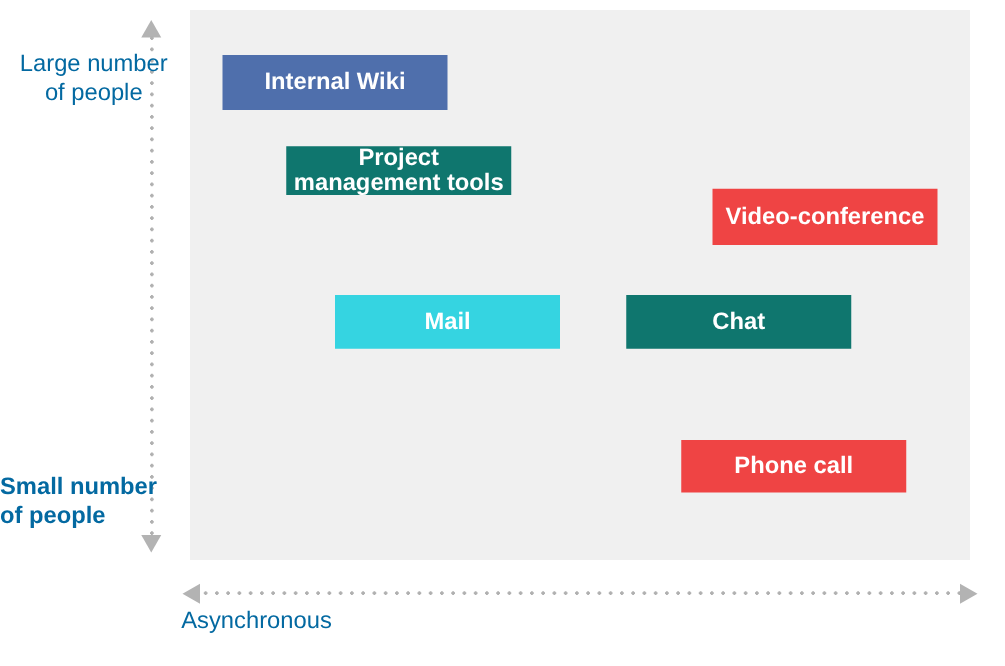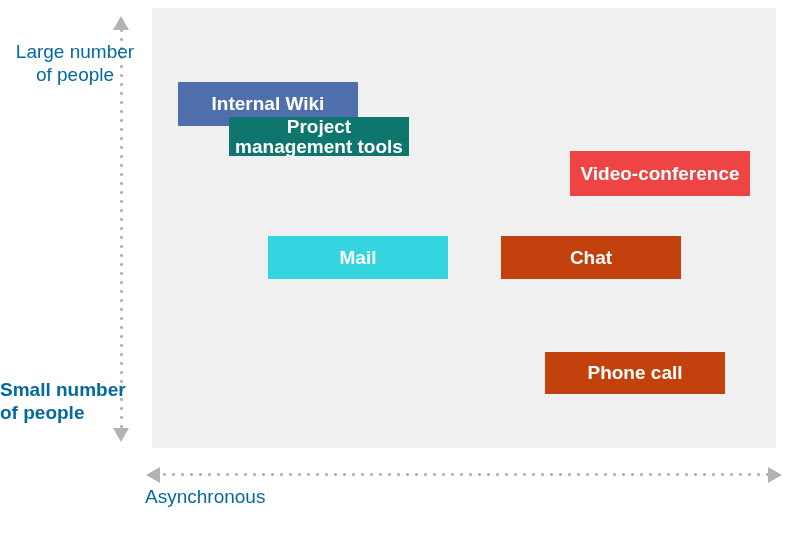--- a/index.html
+++ b/index.html
@@ -173,22 +173,22 @@
     <div id="x-arrow-right"></div>
   </div>
 
   <div class="axis-label" id="label-large">Large number
 of people</div>
   <div class="axis-label" id="label-small">Small number
 of people</div>
   <div class="axis-label" id="label-async">Asynchronous</div>
 
   <div id="boxes-layer">
-      <div class="node-box" style="left: 178px; top: 44px; width: 180px; height: 44px; background: rgb(79, 111, 172); margin-top: 38px;"><span>Internal Wiki</span></div>
+      <div class="node-box" style="left: 178px; top: 44px; width: 180px; height: 44px; background: rgb(79, 111, 172);"><span>Internal Wiki</span></div>
       <div class="node-box" style="left: 229px; top: 117px; width: 180px; height: 39px; background: #0f766e;"><span>Project
 management tools</span></div>
       <div class="node-box" style="left: 570px; top: 151px; width: 180px; height: 45px; background: #ef4444;"><span>Video-conference</span></div>
       <div class="node-box" style="left: 268px; top: 236px; width: 180px; height: 43px; background: rgb(53, 212, 225); justify-content: center;"><span>Mail</span></div>
-      <div class="node-box" style="left: 501px; top: 236px; width: 180px; height: 43px; background: #c2410c;"><span>Chat</span></div>
-      <div class="node-box" style="left: 545px; top: 352px; width: 180px; height: 42px; background: #c2410c;"><span>Phone call</span></div>
+      <div class="node-box" style="left: 501px; top: 236px; width: 180px; height: 43px; background: #0f766e;"><span>Chat</span></div>
+      <div class="node-box" style="left: 545px; top: 352px; width: 180px; height: 42px; background: #ef4444;"><span>Phone call</span></div>
     </div>
 
 </div>
 
 </body></html>

